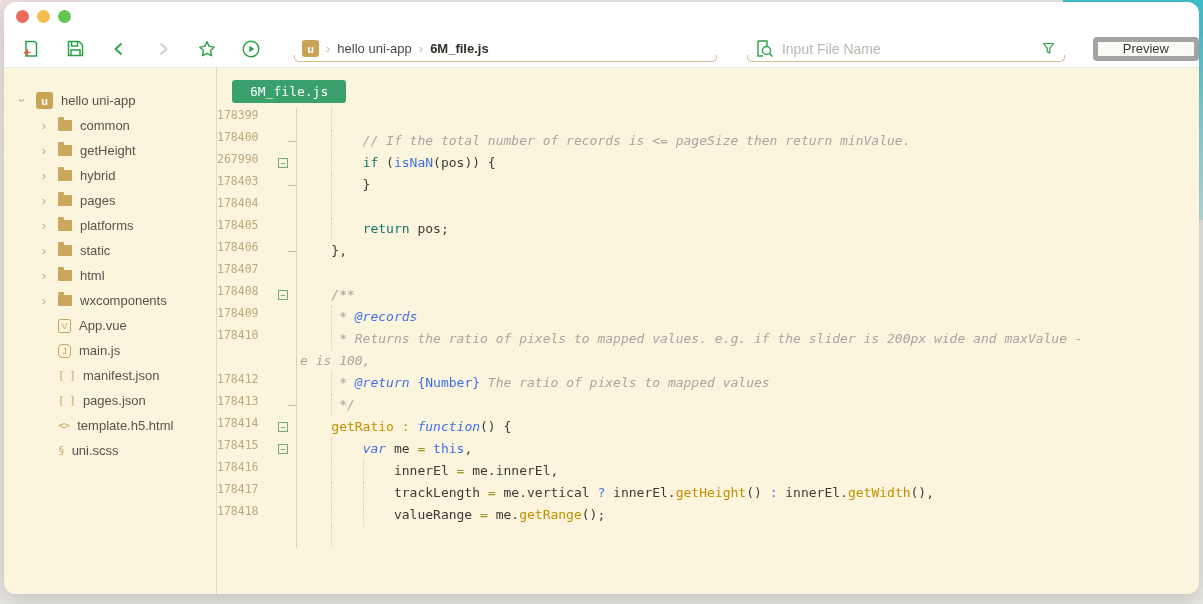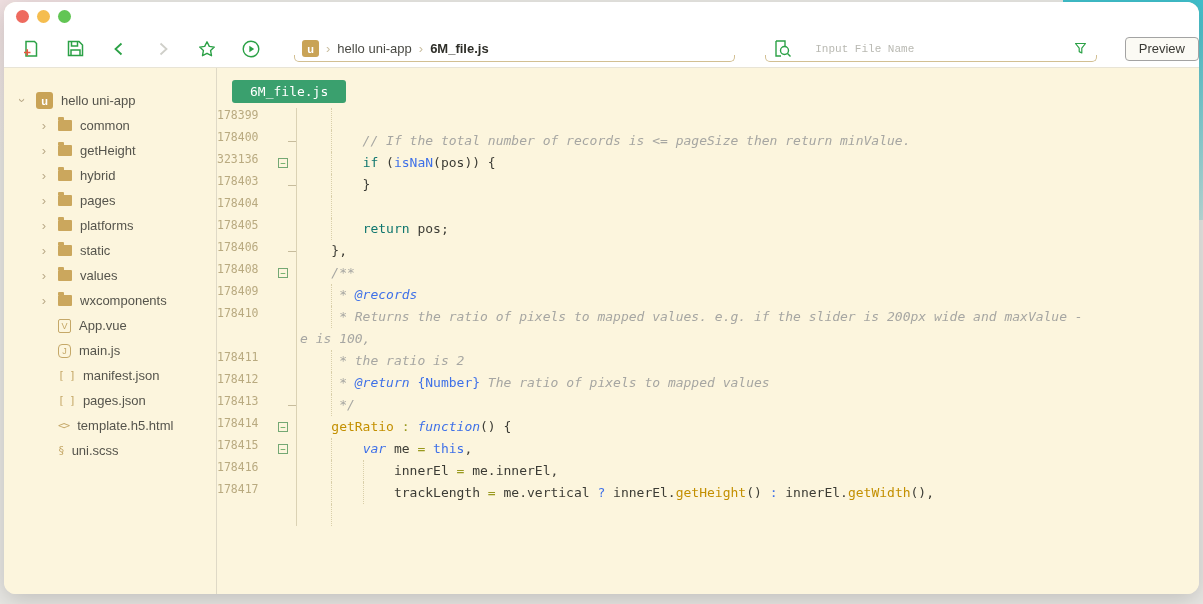--- a/index.html
+++ b/index.html
@@ -23,25 +23,25 @@
   .field { position:relative; height:28px; display:flex; align-items:center; }
   .field .underline { position:absolute; left:0; right:0; bottom:1px; height:7px;
                       border:1px solid #D2BF92; border-top:none; border-radius:0 0 5px 5px; }
   .bc-field { width:458px; margin-left:14px; padding-left:8px; }
   .crumb { display:flex; align-items:center; gap:7px; font-size:13px; color:#4A4A44; }
   .uicon { width:17px; height:17px; background:#C9A356; color:#fff; border-radius:3px; font-size:11px;
            font-weight:bold; display:flex; align-items:center; justify-content:center; }
   .crumb .sep { color:#C9BD9E; font-size:13px; }
   .crumb .cur { color:#2E2E28; font-weight:600; }
   .search-field { width:344px; margin-left:30px; padding-left:8px; }
-  .search-field input { border:none; outline:none; background:transparent; font-size:11px; color:#3A3A35;
-                        width:250px; margin-left:23px; font-family:Liberation Mono, monospace; }
+  .search-field input { border:none; outline:none; background:transparent; font-size:14px; color:#3A3A35;
+                        width:250px; margin-left:8px; font-family:Liberation Sans, sans-serif; }
   .search-field input::placeholder { color:#B9B9B2; }
   .filter-ic { position:absolute; right:10px; top:7px; }
-  .preview-btn { margin-left:28px; height:24px; padding:0 13px; background:#FBFAF4; border:1px solid #a3a3a3;
+  .preview-btn { margin-left:28px; height:24px; padding:0 25px; background:#FBFAF4; border:5px solid #a3a3a3;
                  border-radius:4px; font-size:13px; color:#3A3A35; display:flex; align-items:center; cursor:pointer; }
 
   
   .main { display:flex; height:527px; }
   .sidebar { width:213px; background:#FCF5DD; border-right:1px solid #DFD9C6; padding-top:20px; flex:none; }
   .trow { height:25px; display:flex; align-items:center; font-size:13px; color:#55544C; cursor:pointer; white-space:nowrap; }
   .trow .chev { width:12px; color:#B9AA88; font-size:13px; display:inline-flex; justify-content:center; flex:none; }
   .chev.open { transform:rotate(90deg); }
   .folder { width:14px; height:11px; background:#CBA75D; border-radius:1px; position:relative; flex:none; }
   .folder::before { content:""; position:absolute; top:-3px; left:0; width:6px; height:3px; background:#CBA75D;
@@ -205,21 +205,21 @@
           <span>platforms</span>
         </div>
         <div class="trow" style="padding-left: 34px;">
           <span class="chev icgap">›</span>
           <span class="folder icgap"></span>
           <span>static</span>
         </div>
         <div class="trow" style="padding-left: 34px;">
           <span class="chev icgap">›</span>
           <span class="folder icgap"></span>
-          <span>values</span>
+          <span>html</span>
         </div>
         <div class="trow" style="padding-left: 34px;">
           <span class="chev icgap">›</span>
           <span class="folder icgap"></span>
           <span>wxcomponents</span>
         </div>
         <div class="trow" style="padding-left: 34px;">
           <span style="width: 20px; flex: 0 0 auto;"></span>
           <span class="fbox icgap">V</span>
           <span>App.vue</span>
@@ -263,21 +263,21 @@
             <div class="codeline"><div class="guide" style="left: calc(4ch + 3px);"></div></div>
           </div>
           <div class="row">
             <div class="num">178400</div>
             <div class="foldcol">
               <div class="foldtick"></div>
             </div>
             <div class="codeline"><div class="guide" style="left: calc(4ch + 3px);"></div><span class="t-c">        // If the total number of records is &lt;= pageSize then return minValue.</span></div>
           </div>
           <div class="row">
-            <div class="num">323136</div>
+            <div class="num">267990</div>
             <div class="foldcol">
               <div class="foldbox">−</div>
             </div>
             <div class="codeline"><div class="guide" style="left: calc(4ch + 3px);"></div><span class="t-p">        </span><span class="t-k">if</span><span class="t-p"> (</span><span class="t-b">isNaN</span><span class="t-p">(pos)) {</span></div>
           </div>
           <div class="row">
             <div class="num">178403</div>
             <div class="foldcol">
               <div class="foldtick"></div>
             </div>
@@ -294,20 +294,25 @@
             <div class="codeline"><div class="guide" style="left: calc(4ch + 3px);"></div><span class="t-p">        </span><span class="t-k">return</span><span class="t-p"> pos;</span></div>
           </div>
           <div class="row">
             <div class="num">178406</div>
             <div class="foldcol">
               <div class="foldtick"></div>
             </div>
             <div class="codeline"><span class="t-p">    },</span></div>
           </div>
           <div class="row">
+            <div class="num">178407</div>
+            <div class="foldcol"></div>
+            <div class="codeline"></div>
+          </div>
+          <div class="row">
             <div class="num">178408</div>
             <div class="foldcol">
               <div class="foldbox">−</div>
             </div>
             <div class="codeline"><span class="t-c">    /**</span></div>
           </div>
           <div class="row">
             <div class="num">178409</div>
             <div class="foldcol"></div>
             <div class="codeline"><div class="guide" style="left: calc(4ch + 3px);"></div><span class="t-c">     * </span><span class="t-bi">@records</span></div>
@@ -316,25 +321,20 @@
             <div class="num">178410</div>
             <div class="foldcol"></div>
             <div class="codeline"><div class="guide" style="left: calc(4ch + 3px);"></div><span class="t-c">     * Returns the ratio of pixels to mapped values. e.g. if the slider is 200px wide and maxValue -</span></div>
           </div>
           <div class="row">
             <div class="num"></div>
             <div class="foldcol"></div>
             <div class="codeline"><span class="t-c">e is 100,</span></div>
           </div>
           <div class="row">
-            <div class="num">178411</div>
-            <div class="foldcol"></div>
-            <div class="codeline"><div class="guide" style="left: calc(4ch + 3px);"></div><span class="t-c">     * the ratio is 2</span></div>
-          </div>
-          <div class="row">
             <div class="num">178412</div>
             <div class="foldcol"></div>
             <div class="codeline"><div class="guide" style="left: calc(4ch + 3px);"></div><span class="t-c">     * </span><span class="t-bi">@return</span><span class="t-c"> </span><span class="t-b">{Number}</span><span class="t-c"> The ratio of pixels to mapped values</span></div>
           </div>
           <div class="row">
             <div class="num">178413</div>
             <div class="foldcol">
               <div class="foldtick"></div>
             </div>
             <div class="codeline"><div class="guide" style="left: calc(4ch + 3px);"></div><span class="t-c">     */</span></div>
@@ -357,20 +357,25 @@
             <div class="num">178416</div>
             <div class="foldcol"></div>
             <div class="codeline"><div class="guide" style="left: calc(4ch + 3px);"></div><div class="guide" style="left: calc(8ch + 3px);"></div><span class="t-p">            innerEl </span><span class="t-y">=</span><span class="t-p"> me.innerEl,</span></div>
           </div>
           <div class="row">
             <div class="num">178417</div>
             <div class="foldcol"></div>
             <div class="codeline"><div class="guide" style="left: calc(4ch + 3px);"></div><div class="guide" style="left: calc(8ch + 3px);"></div><span class="t-p">            trackLength </span><span class="t-y">=</span><span class="t-p"> me.vertical </span><span class="t-b">?</span><span class="t-p"> innerEl.</span><span class="t-o">getHeight</span><span class="t-p">() </span><span class="t-b">:</span><span class="t-p"> innerEl.</span><span class="t-o">getWidth</span><span class="t-p">(),</span></div>
           </div>
           <div class="row">
+            <div class="num">178418</div>
+            <div class="foldcol"></div>
+            <div class="codeline"><div class="guide" style="left: calc(4ch + 3px);"></div><div class="guide" style="left: calc(8ch + 3px);"></div><span class="t-p">            valueRange </span><span class="t-y">=</span><span class="t-p"> me.</span><span class="t-o">getRange</span><span class="t-p">();</span></div>
+          </div>
+          <div class="row">
             <div class="num"></div>
             <div class="foldcol"></div>
             <div class="codeline"><div class="guide" style="left: calc(4ch + 3px);"></div></div>
           </div>
         </div>
     </div>
   </div>
 
 </div>
 

